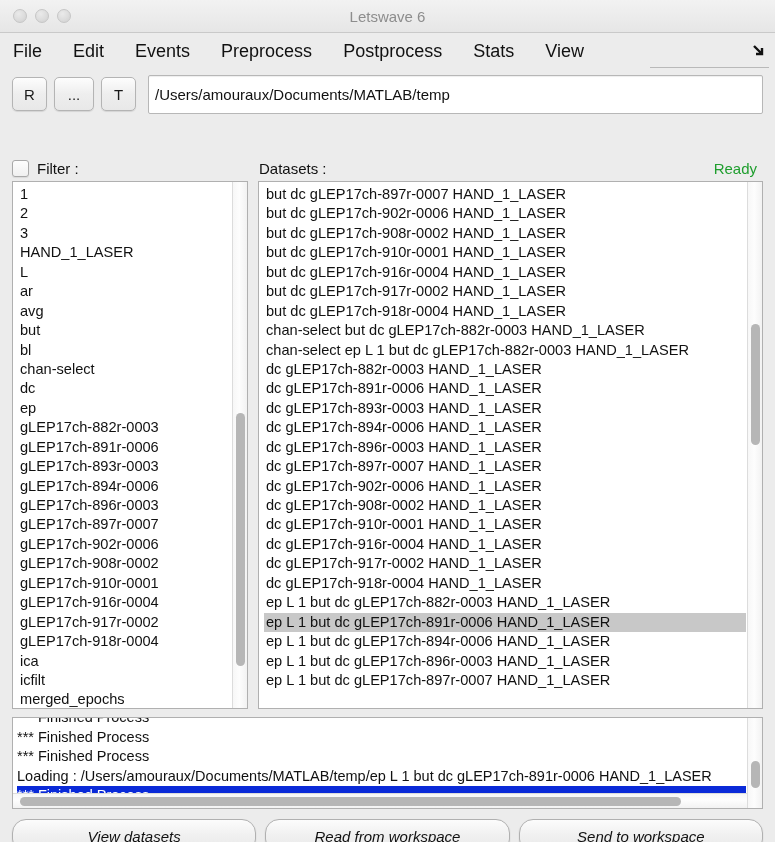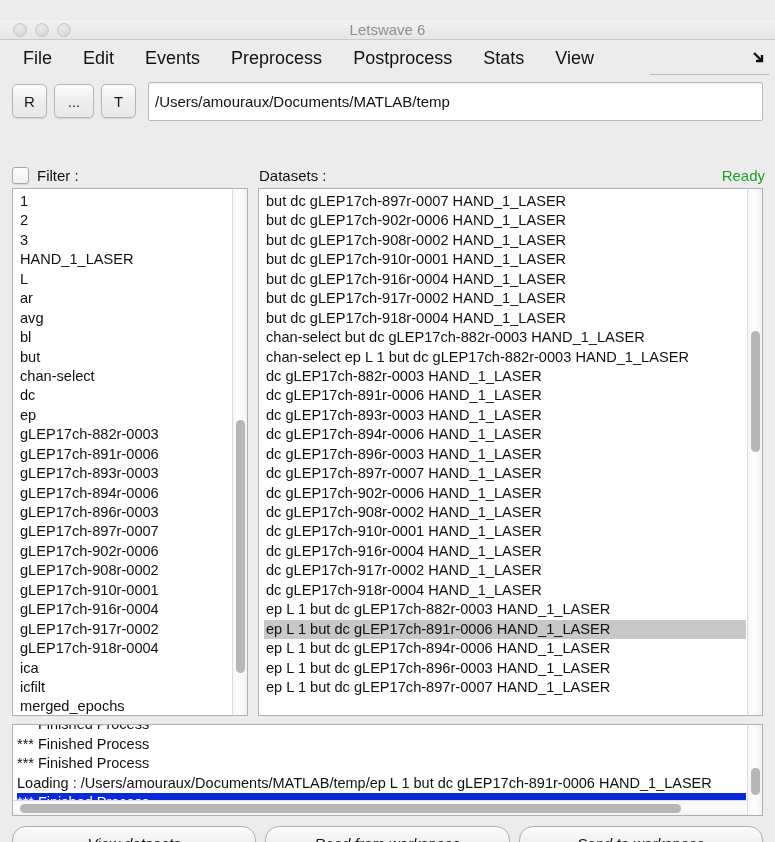--- a/index.html
+++ b/index.html
@@ -11,27 +11,26 @@
   }
   .window {
     width: 775px; height: 842px;
     background: #ececec;
     display: flex; flex-direction: column;
     position: relative;
   }
 
   
   .titlebar {
-    height: 20px;
+    height: 33px;
     background: linear-gradient(to bottom, #f2f2f2 0%, #e6e6e6 100%);
     border-bottom: 1px solid #c9c9c9;
     display: flex; align-items: center;
     position: relative;
     flex: none;
-    margin-top: 20px;
   }
   .traffic {
     display: flex; gap: 8px;
     padding-left: 13px;
   }
   .tl-dot {
     width: 14px; height: 14px; border-radius: 50%;
     background: radial-gradient(circle at 38% 32%, #eaeaea 0%, #dcdcdc 55%, #cfcfcf 100%);
     border: 1px solid #c6c6c6;
   }
@@ -39,21 +38,21 @@
     position: absolute; left: 0; right: 0; text-align: center;
     font-size: 15px; color: #8d8d8d;
     pointer-events: none;
   }
 
   
   .menubar {
     height: 36px;
     background: #ececec;
     display: flex; align-items: center;
-    padding-left: 23px;
+    padding-left: 13px;
     flex: none;
     position: relative;
   }
   .menu-item {
     font-size: 18px; color: #111;
     margin-right: 31px;
     line-height: 1;
     white-space: nowrap;
   }
   .menu-underline {
@@ -115,21 +114,21 @@
     width: 17px; height: 17px;
     background: linear-gradient(to bottom, #fdfdfd, #f0f0f0);
     border: 1px solid #a9a9a9;
     border-radius: 3px;
     margin-right: 8px;
     box-shadow: 0 1px 1px rgba(0,0,0,0.08);
   }
   .lbl { font-size: 15px; color: #111; }
   .datasets-label { margin-left: 11px; font-size: 15px; color: #111; }
   .ready-status {
-    position: absolute; right: 10px;
+    position: absolute; right: 18px;
     font-size: 15px;
     color: #1f9e2e;
   }
 
   
   .panes {
     display: flex;
     padding: 0 12px;
     flex: none;
     height: 528px;
@@ -287,22 +286,22 @@
 
     <div class="listbox left-list">
       <div class="list-inner" id="filter-list">
           <div class="row">1</div>
           <div class="row">2</div>
           <div class="row">3</div>
           <div class="row">HAND_1_LASER</div>
           <div class="row">L</div>
           <div class="row">ar</div>
           <div class="row">avg</div>
+          <div class="row">but</div>
           <div class="row">bl</div>
-          <div class="row">but</div>
           <div class="row">chan-select</div>
           <div class="row">dc</div>
           <div class="row">ep</div>
           <div class="row">gLEP17ch-882r-0003</div>
           <div class="row">gLEP17ch-891r-0006</div>
           <div class="row">gLEP17ch-893r-0003</div>
           <div class="row">gLEP17ch-894r-0006</div>
           <div class="row">gLEP17ch-896r-0003</div>
           <div class="row">gLEP17ch-897r-0007</div>
           <div class="row">gLEP17ch-902r-0006</div>

